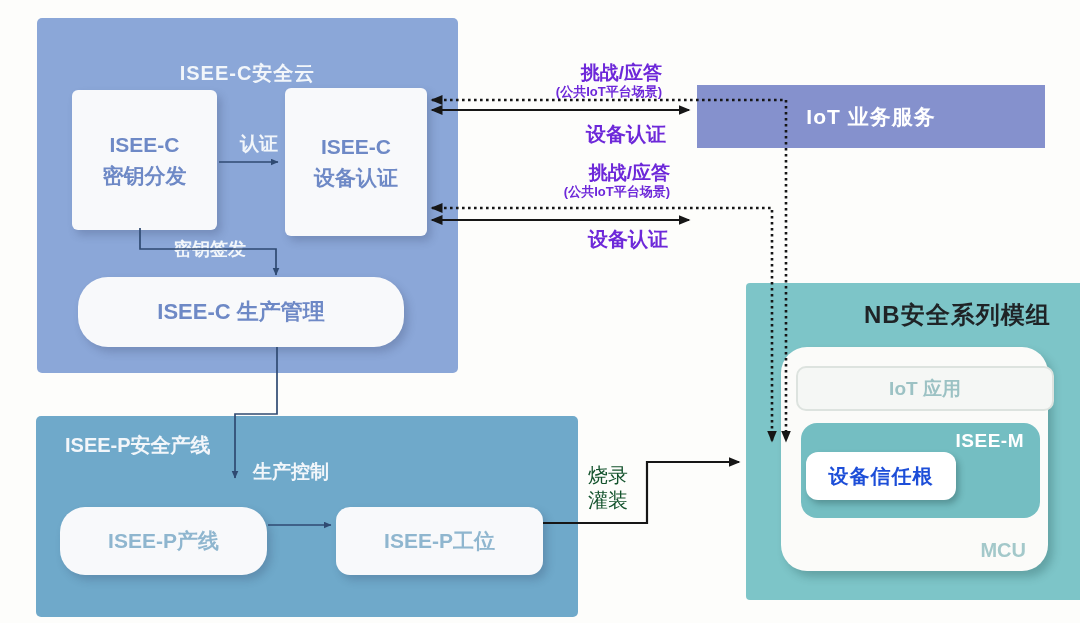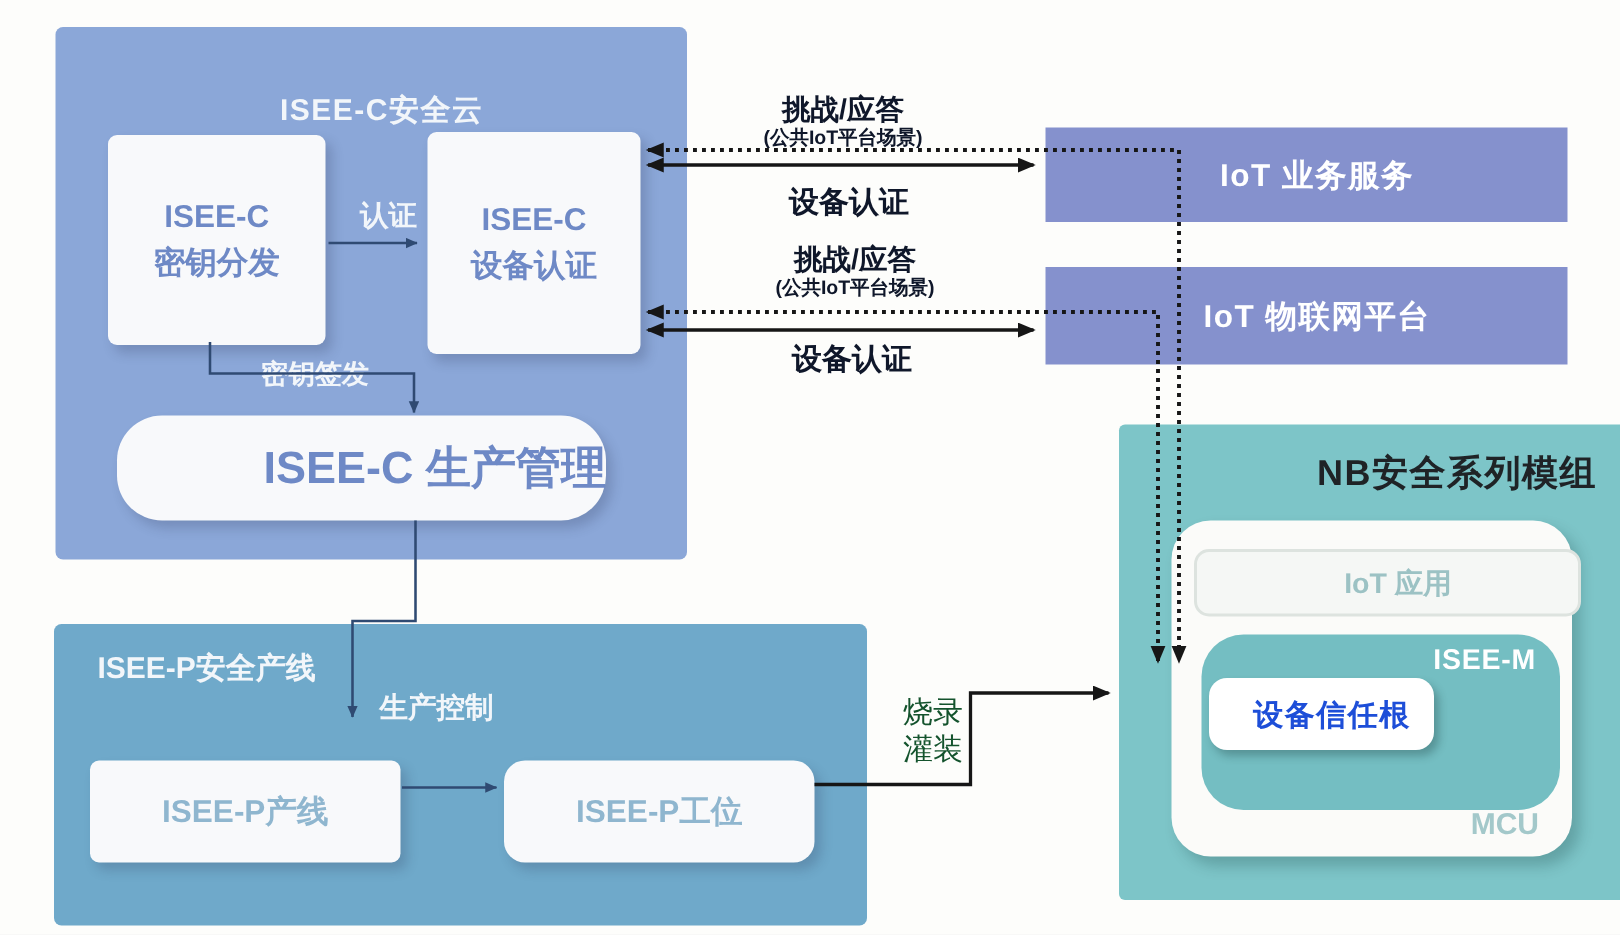--- a/index.html
+++ b/index.html
@@ -5,56 +5,56 @@
   :root{
     --cloud-bg:#8ba7d8; --cloud-node-text:#6e89c6; --prod-bg:#6fa9ca;
     --prod-node-text:#8fb6cf; --bar-bg:#8591cd; --nb-bg:#7dc5c8;
     --iseem-bg:#74bec2; --node-bg:#f8f9fb; --white-label:#f2f6fa;
     --dark-text:#1f2326; --navy-line:#2f4a72; --black-line:#161616;
     --iot-app-text:#9cc2c4; --mcu-text:#a3c8ca;
   }
   *{margin:0;padding:0;box-sizing:border-box;}
   body{background:#e9e9e9;font-family:"Liberation Sans","DejaVu Sans",sans-serif;}
   .canvas{position:relative;width:1080px;height:623px;background:#fdfdfb;overflow:hidden;}
-  .abs{position:absolute;padding-left:14px;}
+  .abs{position:absolute;}
   .grp{position:absolute;}
   .node{position:absolute;background:var(--node-bg,#f8f9fb);border-radius:6px;
         box-shadow:4px 5px 8px rgba(40,50,80,.22);display:flex;flex-direction:column;
         align-items:center;justify-content:center;font-weight:bold;text-align:center;}
   .cloud-box{left:37px;top:18px;width:421px;height:355px;background:var(--cloud-bg,#8ba7d8);border-radius:5px;}
   .cloud-title{left:0;right:0;top:42px;text-align:center;color:var(--white-label,#f2f6fa);
         font-size:20px;font-weight:bold;letter-spacing:1px;}
   .key-node{left:35px;top:72px;width:145px;height:140px;font-size:21px;line-height:31px;color:var(--cloud-node-text,#6e89c6);}
   .auth-node{left:248px;top:70px;width:142px;height:148px;font-size:21px;line-height:31px;color:var(--cloud-node-text,#6e89c6);}
-  .prodmgmt-node{left:41px;top:259px;width:326px;height:70px;border-radius:30px;font-size:30px;color:var(--cloud-node-text,#6e89c6);align-items:flex-end;}
+  .prodmgmt-node{left:41px;top:259px;width:326px;height:70px;border-radius:30px;font-size:22px;color:var(--cloud-node-text,#6e89c6);}
   .wlabel{position:absolute;color:var(--white-label,#f2f6fa);font-weight:bold;text-align:center;}
   .lbl-auth{left:192px;top:113px;width:60px;font-size:19px;font-family:Liberation Serif, serif;}
   .lbl-keyissue{left:123px;top:219px;width:100px;font-size:18px;}
   .prod-box{left:36px;top:399px;width:542px;height:201px;background:var(--prod-bg,#6fa9ca);border-radius:5px;margin-top:17px;}
   .prod-title{left:29px;top:16px;font-size:20px;}
   .lbl-ctrl{left:210px;top:43px;width:90px;font-size:19px;}
-  .pline-node{left:24px;top:91px;width:207px;height:68px;border-radius:6px;font-size:21px;color:var(--prod-node-text,#8fb6cf);}
+  .pline-node{left:24px;top:91px;width:207px;height:68px;border-radius:25px;font-size:21px;color:var(--prod-node-text,#8fb6cf);}
   .pstation-node{left:300px;top:91px;width:207px;height:68px;border-radius:14px;font-size:21px;color:var(--prod-node-text,#8fb6cf);}
   .bar{left:697px;width:348px;background:var(--bar-bg,#8591cd);display:flex;align-items:center;justify-content:center;
        color:#fff;font-weight:bold;font-size:21px;letter-spacing:1px;}
   .bar1{top:85px;height:63px;} .bar2{top:178px;height:65px;}
   .nb-box{left:698px;top:283px;width:347px;height:317px;background:var(--nb-bg,#7dc5c8);border-radius:4px;margin-left:48px;}
   .nb-title{left:118px;top:16px;font-size:24px;font-weight:bold;color:var(--dark-text,#1f2326);letter-spacing:1px;}
   .mcu-box{left:35px;top:64px;width:267px;height:224px;background:#fbfbf9;border-radius:26px;
            box-shadow:5px 6px 9px rgba(20,60,60,.25);}
   .iotapp-box{left:15px;top:19px;width:258px;height:45px;background:#f5f7f5;border:2px solid #dde3df;
            border-radius:10px;display:flex;align-items:center;justify-content:center;
            color:var(--iot-app-text,#9cc2c4);font-size:19px;font-weight:bold;}
-  .iseem-box{left:20px;top:76px;width:239px;height:117px;background:var(--iseem-bg,#74bec2);border-radius:28px;}
+  .iseem-box{left:20px;top:76px;width:239px;height:95px;background:var(--iseem-bg,#74bec2);border-radius:16px;}
   .iseem-label{right:16px;top:7px;color:#fff;font-weight:bold;font-size:19px;letter-spacing:.5px;}
   .trust-box{left:5px;top:29px;width:150px;height:48px;background:#fff;border-radius:12px;
            box-shadow:3px 4px 6px rgba(20,50,50,.3);display:flex;align-items:center;justify-content:center;
            color:#1d4ed8;font-size:20px;font-weight:bold;letter-spacing:1px;}
   .mcu-label{right:22px;bottom:9px;color:var(--mcu-text,#a3c8ca);font-size:20px;font-weight:bold;}
-  .midlabel{position:absolute;text-align:center;color:#0f172a;font-weight:bold;}
+  .midlabel{position:absolute;text-align:right;color:#6d28d9;font-weight:bold;}
   .lbl-ch1{left:462px;top:60px;width:200px;font-size:19px;}
   .lbl-sc1{left:462px;top:83px;width:200px;font-size:13px;}
   .lbl-da1{left:466px;top:121px;width:200px;font-size:20px;font-weight:600;}
   .lbl-ch2{left:470px;top:160px;width:200px;font-size:19px;}
   .lbl-sc2{left:470px;top:183px;width:200px;font-size:13px;}
   .lbl-da2{left:468px;top:226px;width:200px;font-size:20px;font-weight:600;}
   .lbl-burn{left:588px;top:463px;width:60px;text-align:left;font-size:20px;font-weight:500;line-height:25px;color:#14532d;}
   svg.overlay{position:absolute;left:0;top:0;pointer-events:none;}
   .ln-navy{stroke:var(--navy-line,#2f4a72);stroke-width:1.7;fill:none;}
   .ln-black{stroke:var(--black-line,#161616);stroke-width:2.2;fill:none;}
@@ -89,23 +89,20 @@
     <div class="node pline-node">
       <span>ISEE-P产线</span>
     </div>
     <div class="node pstation-node">
       <span>ISEE-P工位</span>
     </div>
   </div>
 
   <div class="abs bar bar1">
     <span>IoT 业务服务</span>
-  </div>
-  <div class="abs bar bar2">
-    <span>IoT 物联网平台</span>
   </div>
 
   <div class="grp nb-box">
     <div class="abs nb-title">NB安全系列模组</div>
     <div class="grp mcu-box">
       <div class="abs iotapp-box">
         <span>IoT 应用</span>
       </div>
       <div class="grp iseem-box">
         <div class="abs iseem-label">ISEE-M</div>

